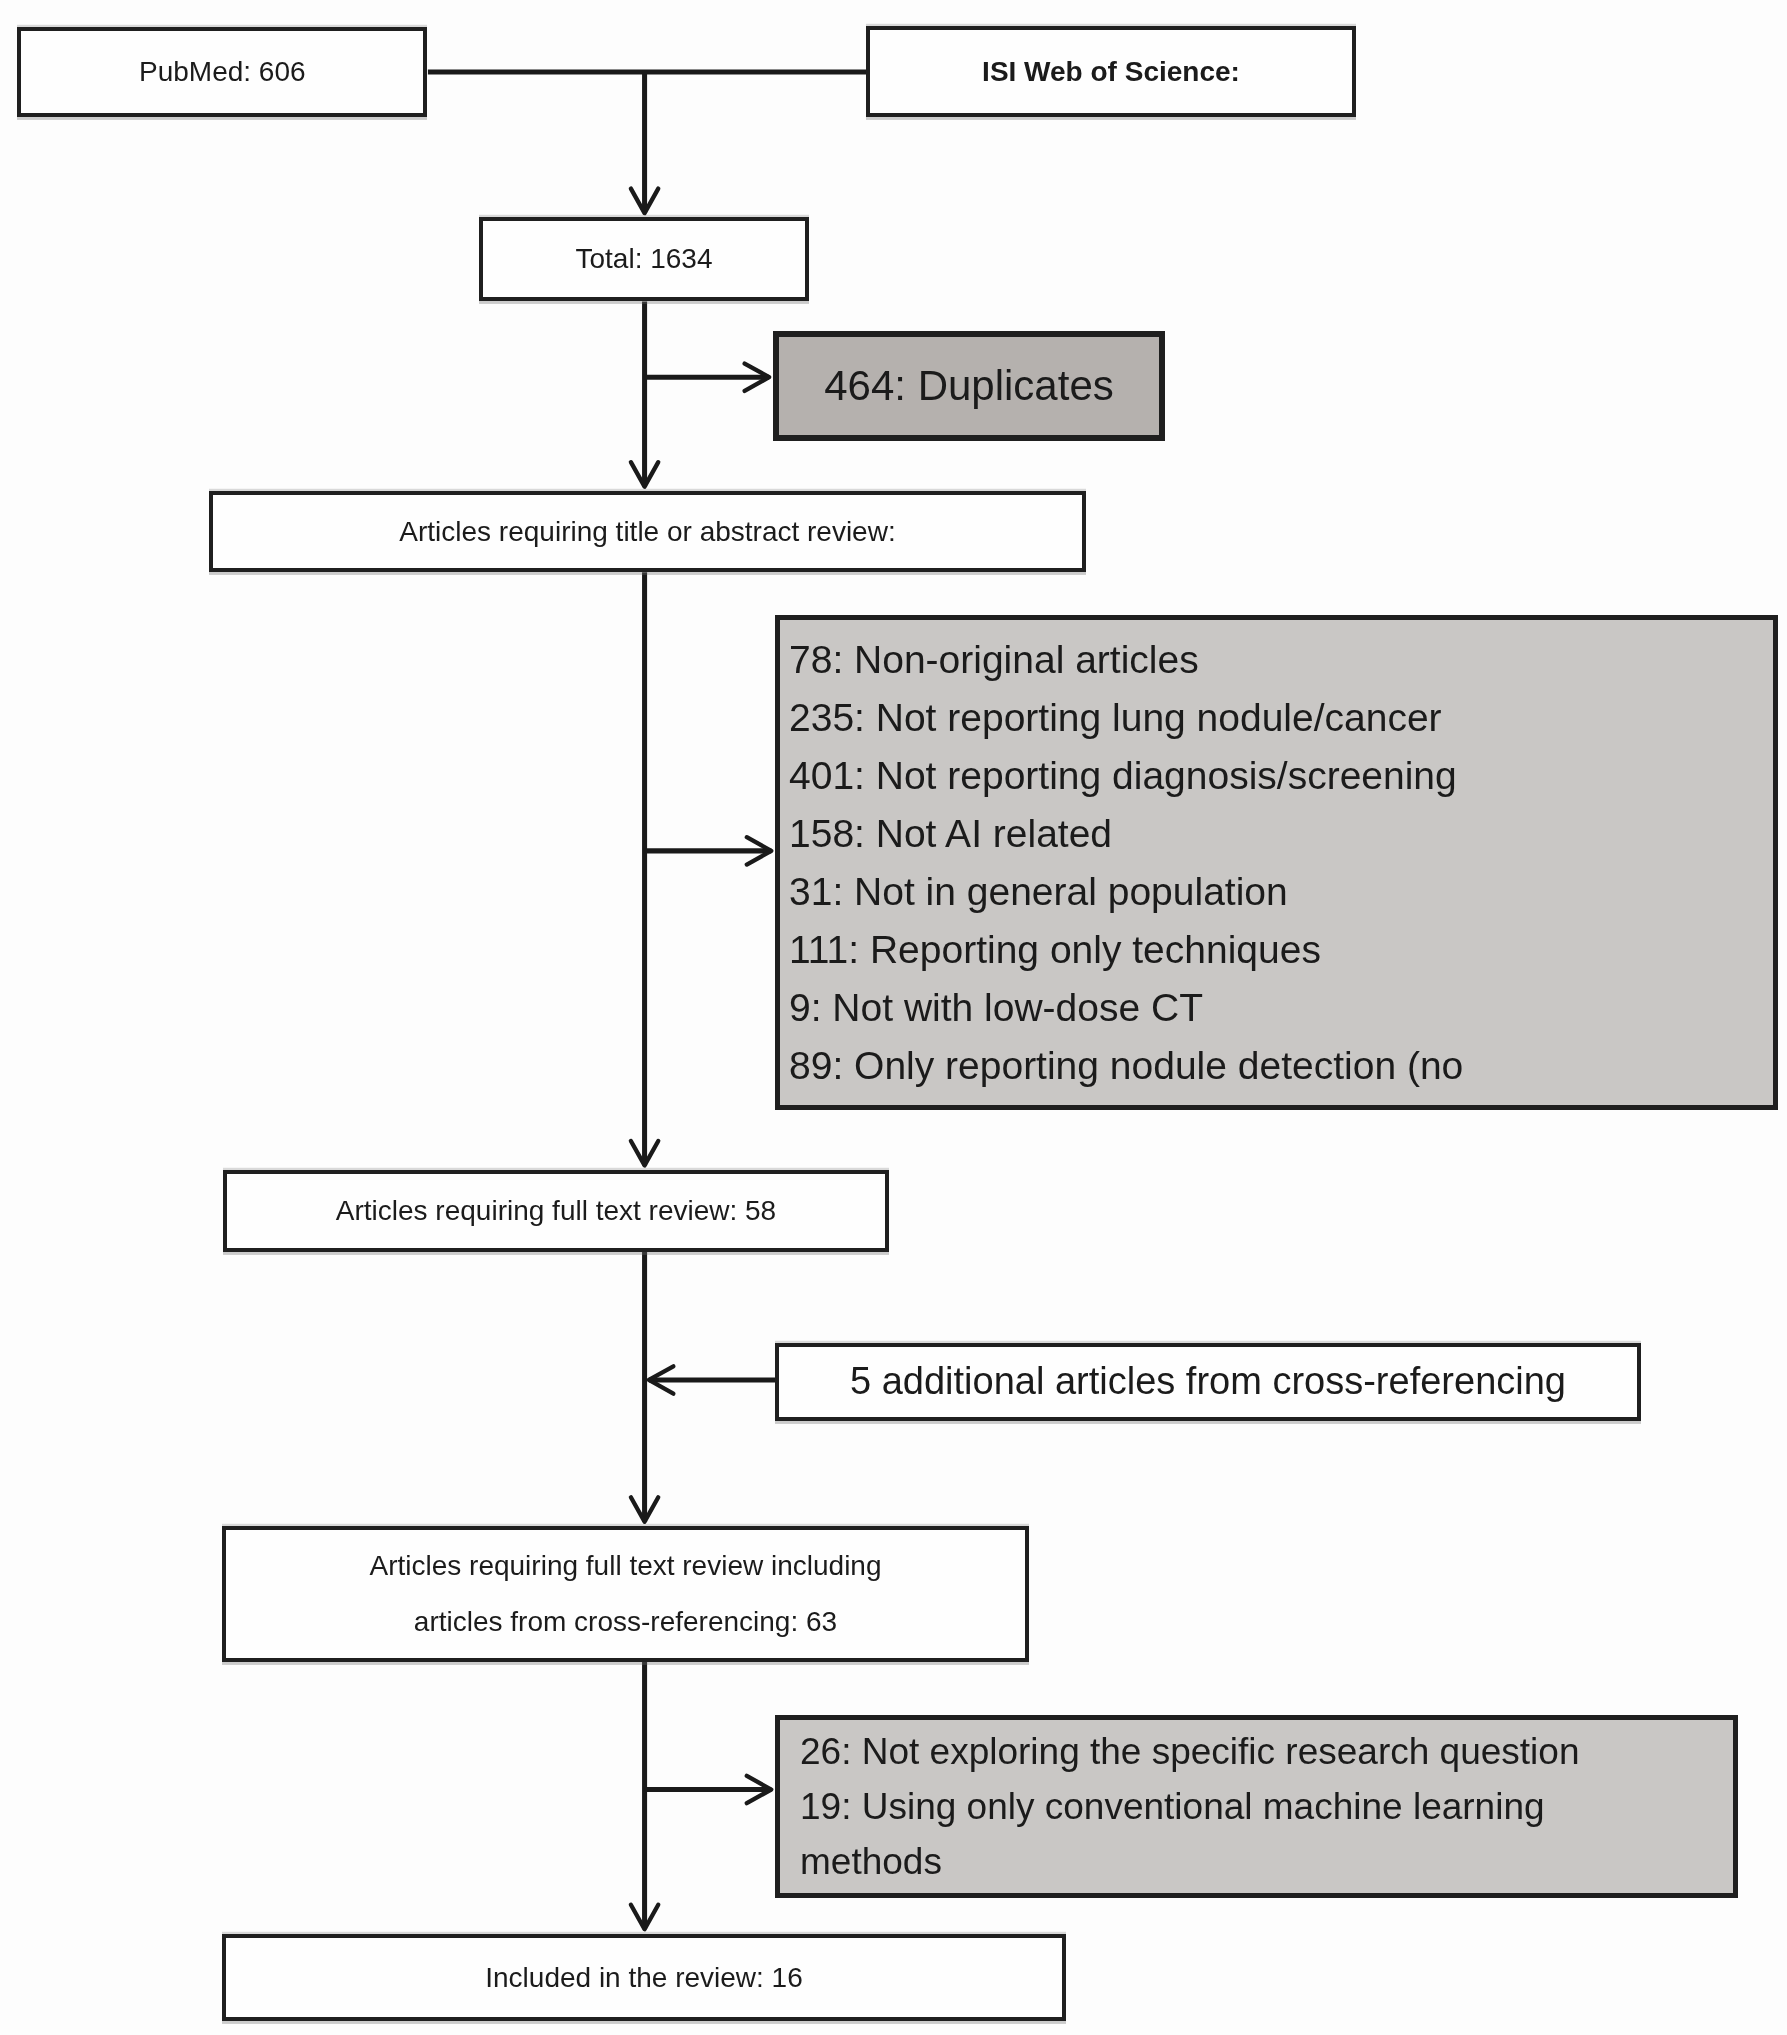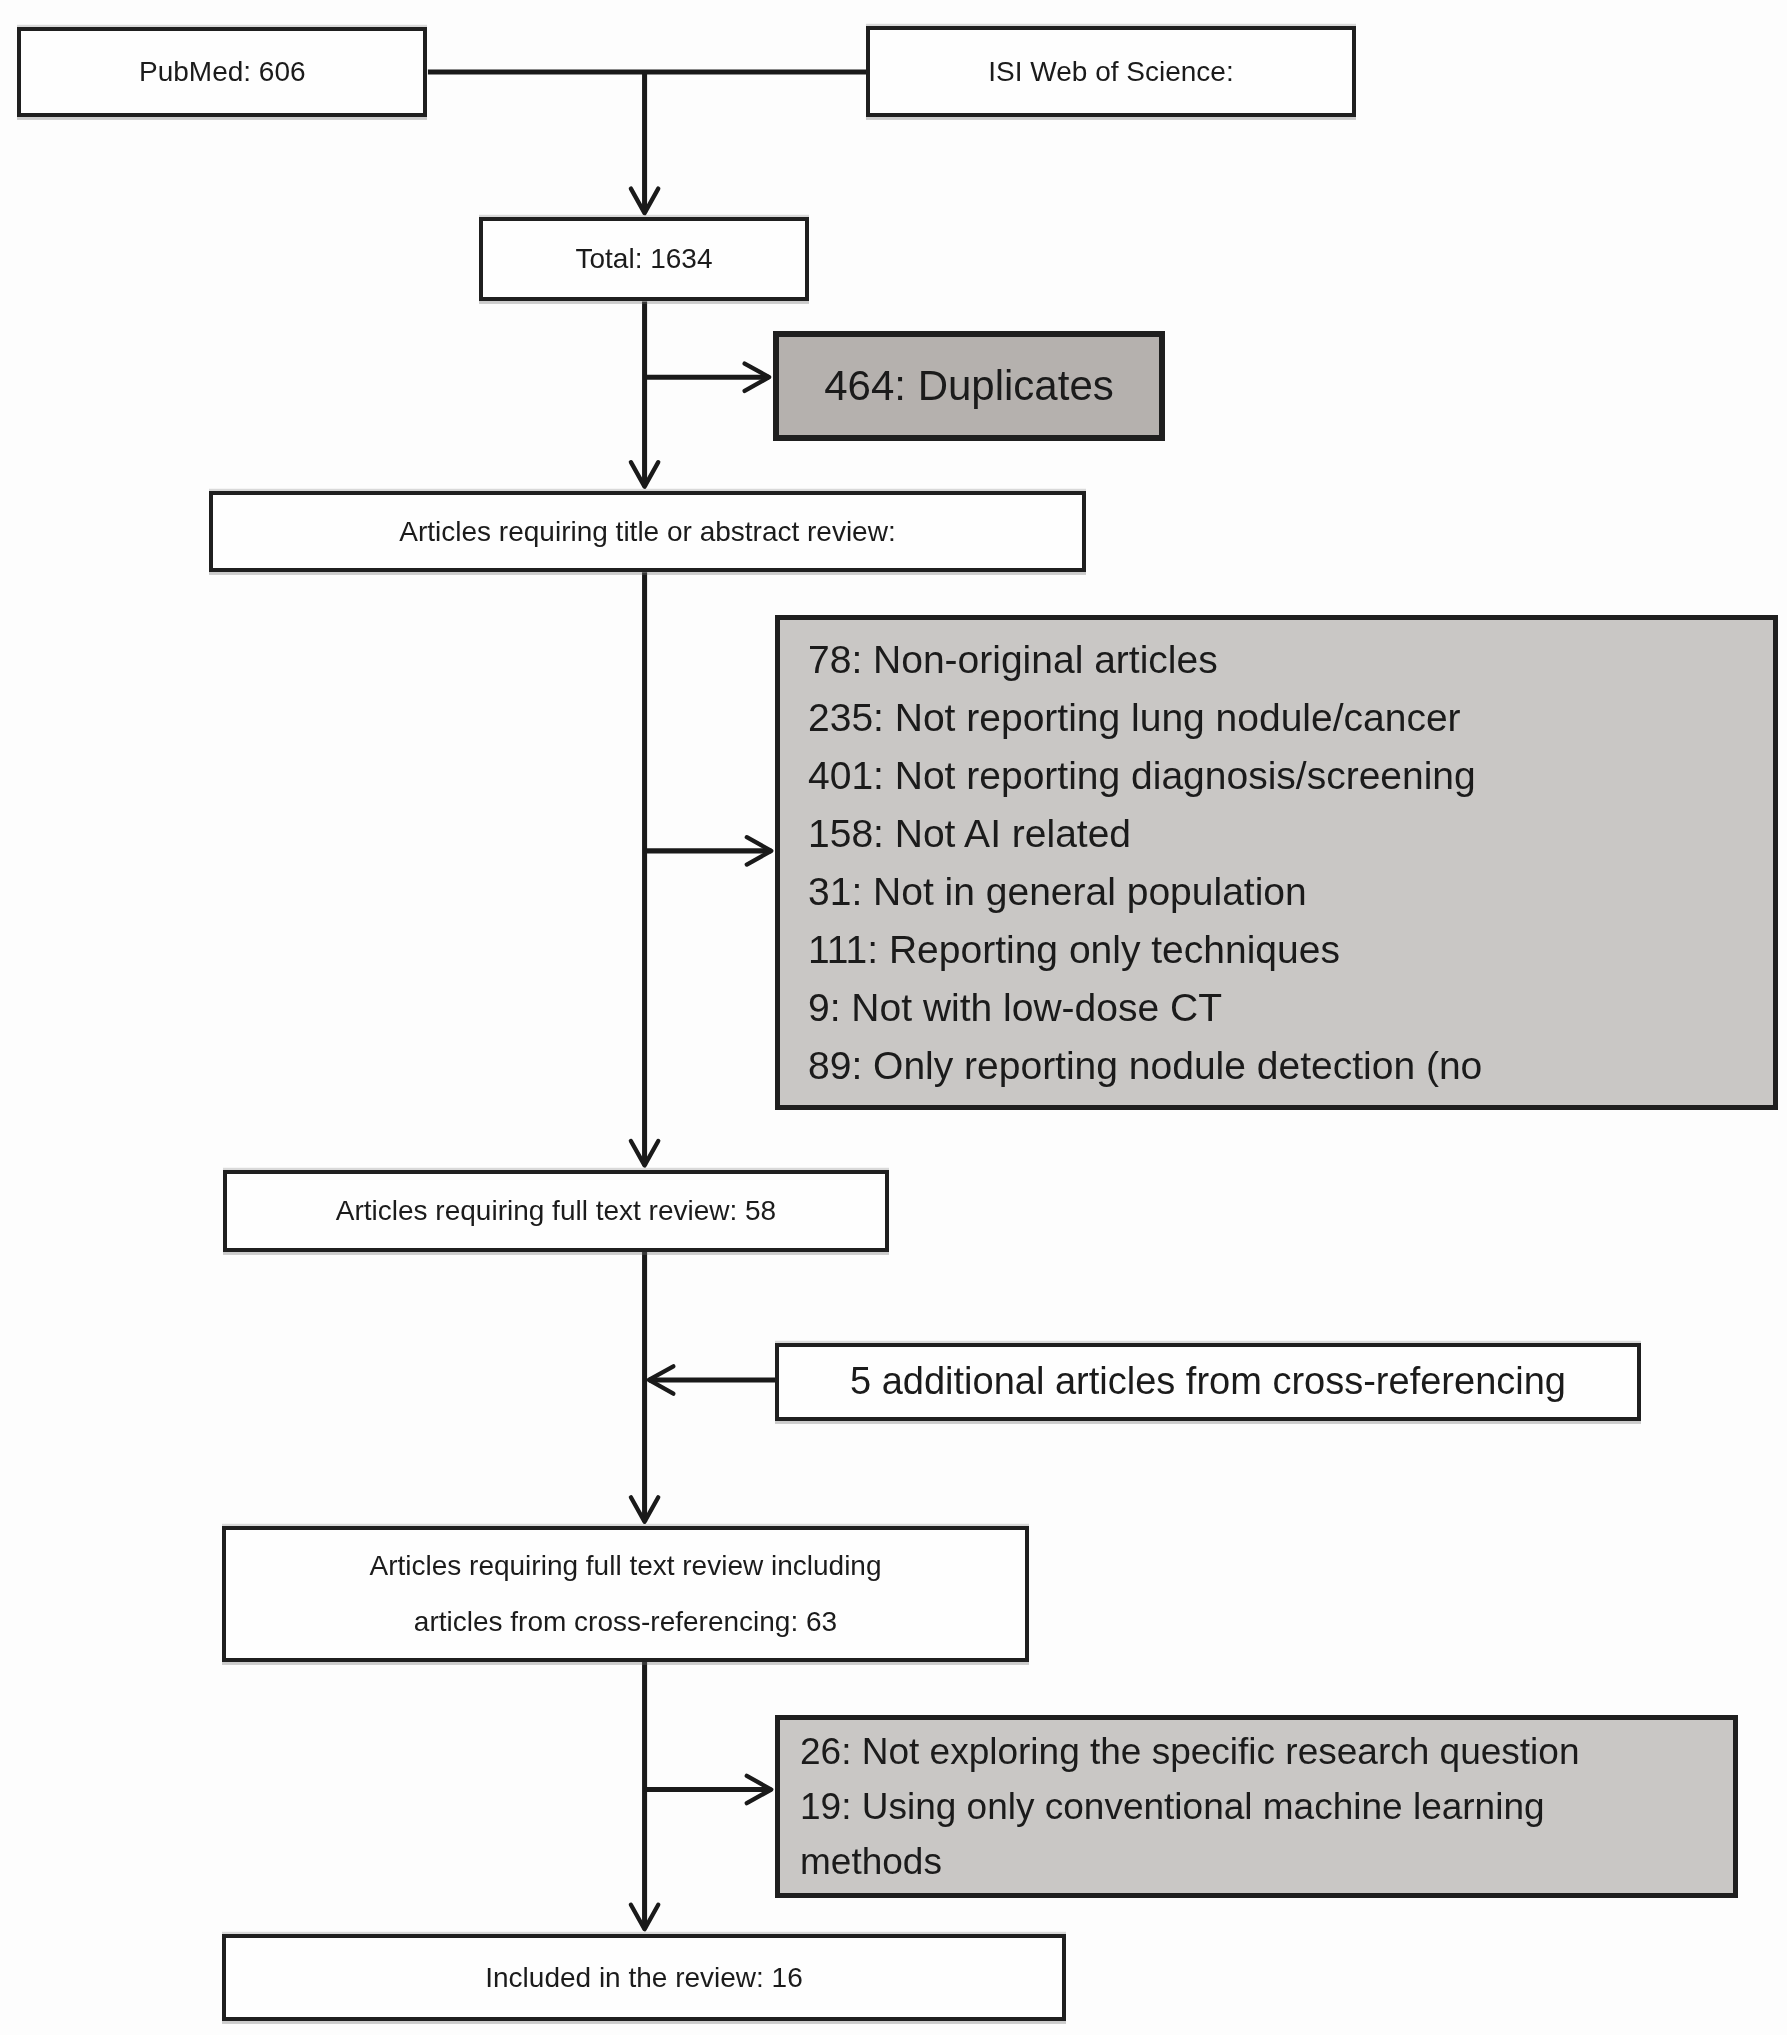--- a/index.html
+++ b/index.html
@@ -57,25 +57,25 @@
     display: block;
     line-height: 58px;
     white-space: nowrap;
   }
   .two-line .line {
     display: block;
     line-height: 56px;
   }
   
   #box-pubmed        { left: 17.3px;   top: 27px;   width: 410px;  height: 90px; }
-  #box-isi           { left: 866px; top: 26px;   width: 490px;  height: 91px; }
+  #box-isi           { left: 866px; top: 26px;   width: 490px;  height: 91px; font-weight: bold; }
   #box-total         { left: 479px;  top: 217px;  width: 330px;  height: 84px; }
   #box-duplicates    { left: 773px; top: 331px;  width: 392px;  height: 110px; font-size: 42px; }
   #box-title-abstract{ left: 209px;  top: 491px;  width: 877px; height: 81px; }
-  #box-exclusions-1  { left: 775px; top: 615px;  width: 1003px; height: 495px; padding-left: 28px; }
+  #box-exclusions-1  { left: 775px; top: 615px;  width: 1003px; height: 495px; padding-left: 9px; }
   #box-fulltext-58   { left: 223px;  top: 1170px; width: 666px; height: 82px; }
   #box-crossref      { left: 775px; top: 1343px; width: 866px; height: 78px; font-size: 38px; }
   #box-fulltext-63   { left: 222px;  top: 1526px; width: 807px; height: 136px; }
   #box-exclusions-2  { left: 775px; top: 1715px; width: 963px; height: 183px; padding-left: 20px; font-size: 37px; }
   #box-exclusions-2 .li { line-height: 55px; }
   #box-included      { left: 222px;  top: 1934px; width: 844px; height: 87px; }
 </style>
 </head>
 <body>
 

